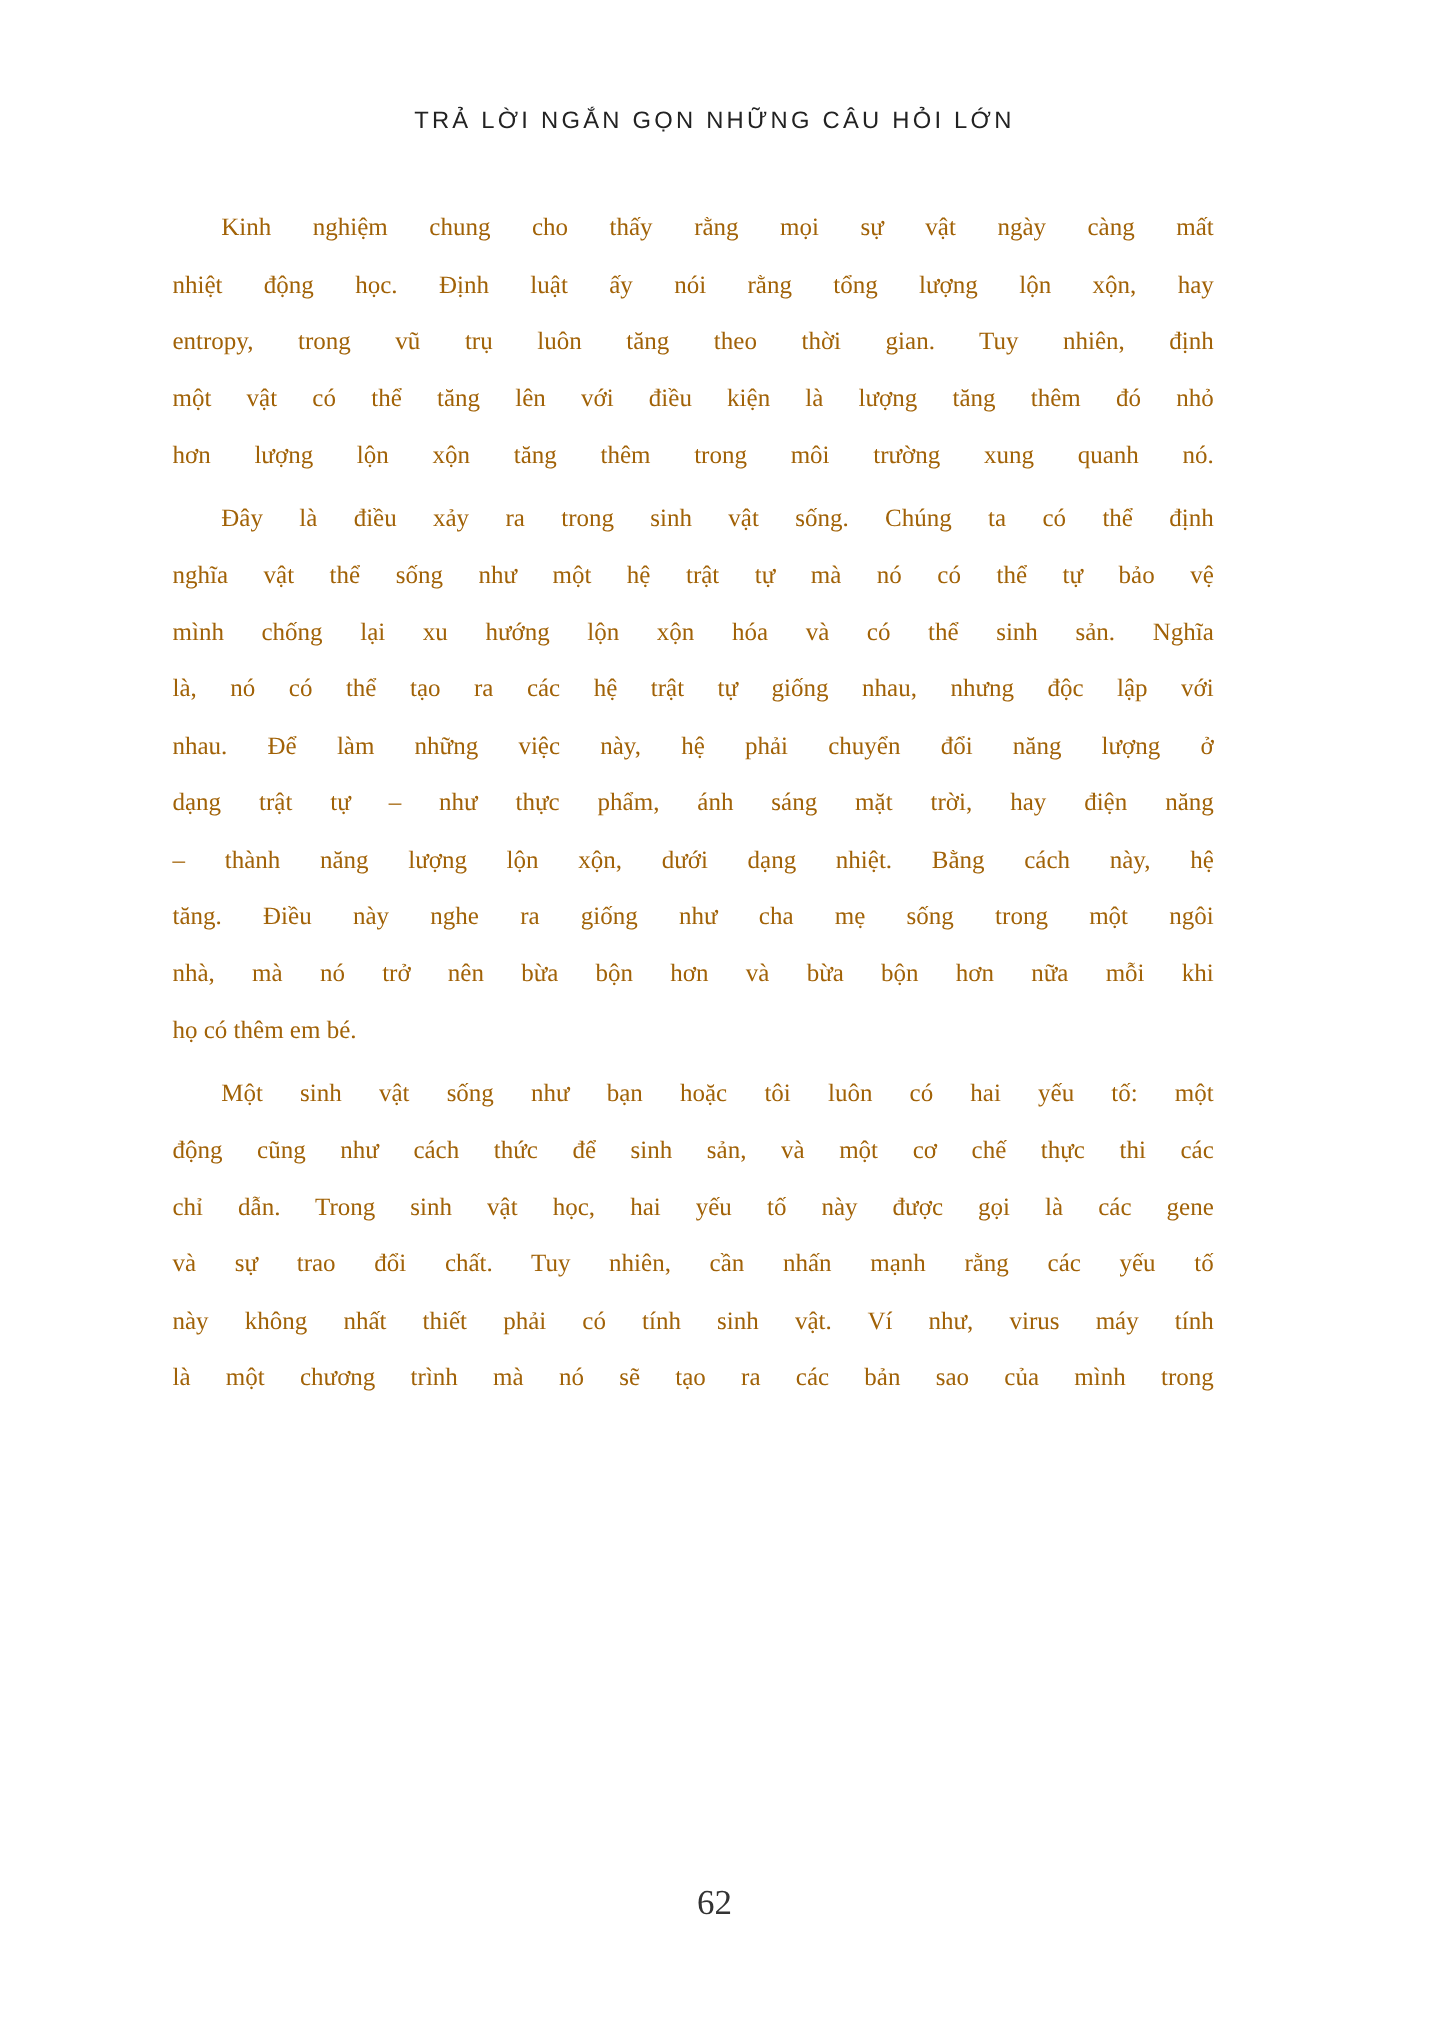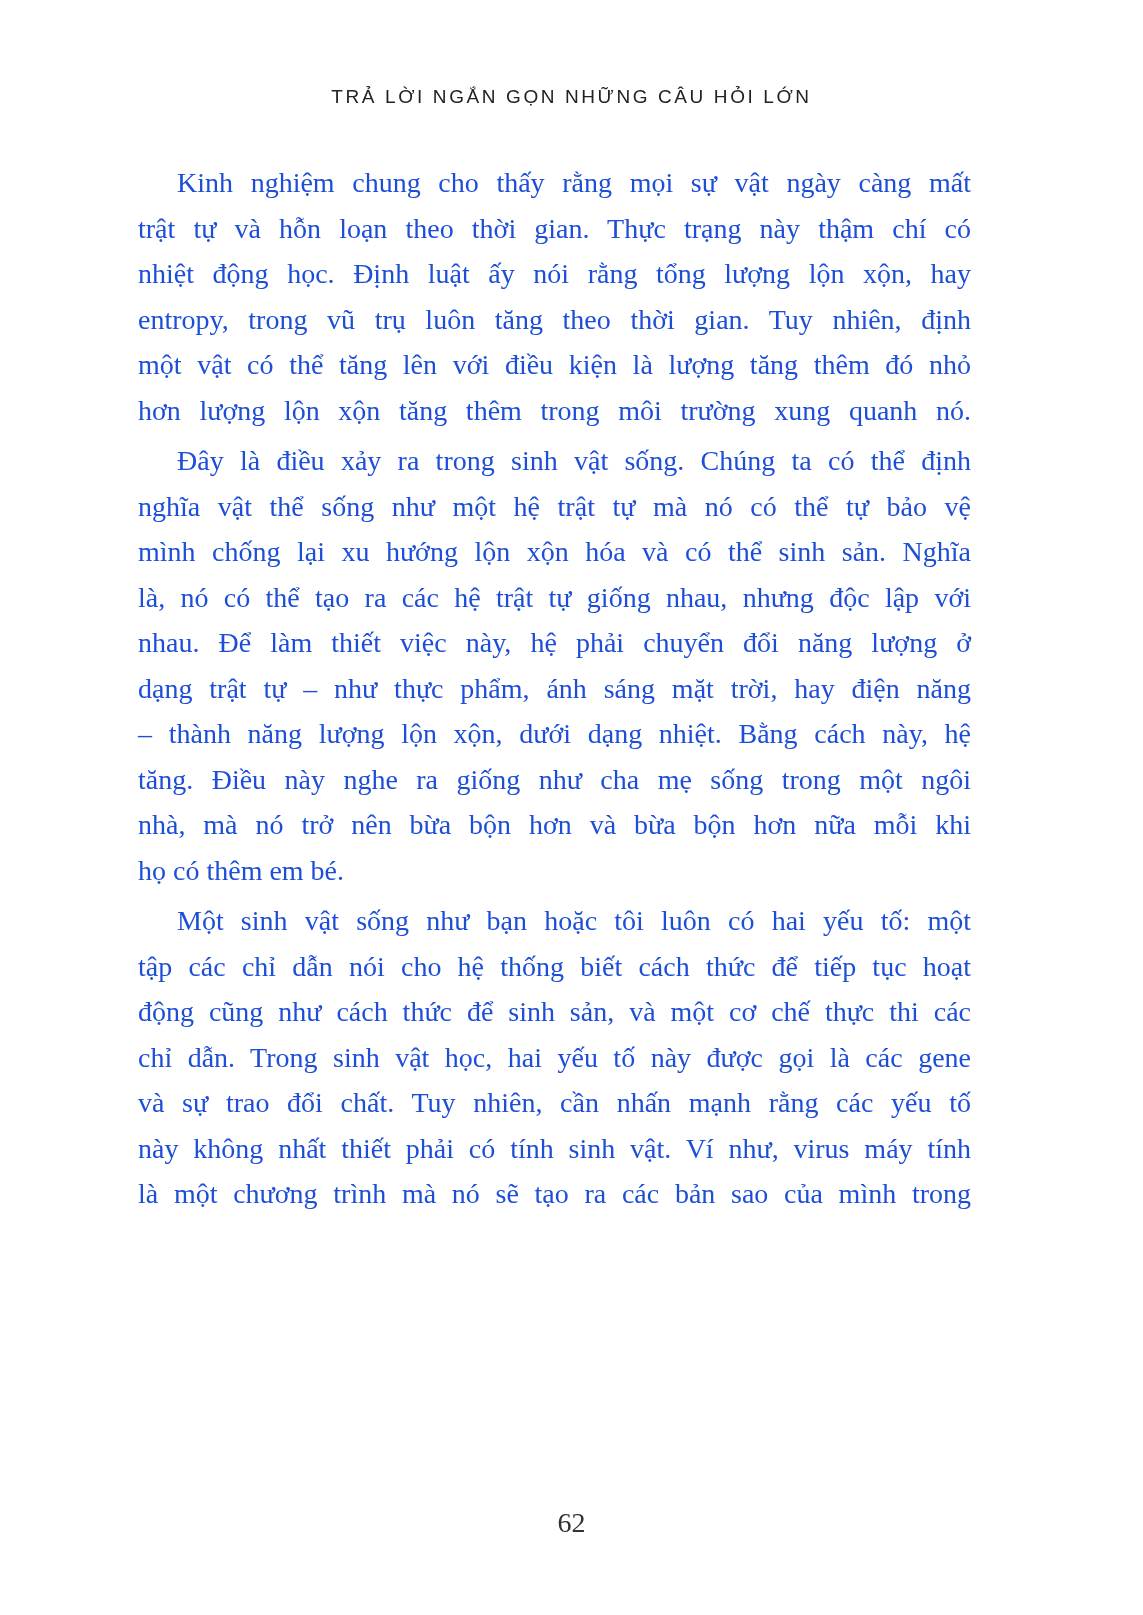--- a/index.html
+++ b/index.html
@@ -13,64 +13,62 @@
     position: absolute; top: 86px; left: 0; width: 1143px;
     text-align: center;
     font-family: "Liberation Sans", "DejaVu Sans", sans-serif;
     font-size: 19px; letter-spacing: 2.6px; color: #222;
   }
   .body-text {
     position: absolute; left: 138px; top: 160px; width: 833px;
   }
   .line {
     display: block; white-space: nowrap;
-    font-size: 28px; line-height: 45.5px; height: 45.5px;
+    font-size: 20px; line-height: 45.5px; height: 45.5px;
     text-align: justify; text-align-last: justify;
-    color: #1d4ed8;
+    color: #a16207;
   }
   .line.indent { padding-left: 39px; }
   .line.last { text-align-last: left; }
   .para { margin: 0 0 5px 0; }
   .page-number {
     position: absolute; top: 1507px; left: 0; width: 1143px;
     text-align: center; font-size: 28px; color: #333;
   }
 </style>
 </head>
 <body>
 
 <div class="page">
   <div class="running-head">TRẢ LỜI NGẮN GỌN NHỮNG CÂU HỎI LỚN</div>
 
   <div class="body-text">
     <div class="para">
       <span class="line indent">Kinh nghiệm chung cho thấy rằng mọi sự vật ngày càng mất</span>
-      <span class="line">trật tự và hỗn loạn theo thời gian. Thực trạng này thậm chí có</span>
       <span class="line">nhiệt động học. Định luật ấy nói rằng tổng lượng lộn xộn, hay</span>
       <span class="line">entropy, trong vũ trụ luôn tăng theo thời gian. Tuy nhiên, định</span>
       <span class="line">một vật có thể tăng lên với điều kiện là lượng tăng thêm đó nhỏ</span>
       <span class="line">hơn lượng lộn xộn tăng thêm trong môi trường xung quanh nó.</span>
     </div>
 
     <div class="para">
       <span class="line indent">Đây là điều xảy ra trong sinh vật sống. Chúng ta có thể định</span>
       <span class="line">nghĩa vật thể sống như một hệ trật tự mà nó có thể tự bảo vệ</span>
       <span class="line">mình chống lại xu hướng lộn xộn hóa và có thể sinh sản. Nghĩa</span>
       <span class="line">là, nó có thể tạo ra các hệ trật tự giống nhau, nhưng độc lập với</span>
-      <span class="line">nhau. Để làm thiết việc này, hệ phải chuyển đổi năng lượng ở</span>
+      <span class="line">nhau. Để làm những việc này, hệ phải chuyển đổi năng lượng ở</span>
       <span class="line">dạng trật tự – như thực phẩm, ánh sáng mặt trời, hay điện năng</span>
       <span class="line">– thành năng lượng lộn xộn, dưới dạng nhiệt. Bằng cách này, hệ</span>
       <span class="line">tăng. Điều này nghe ra giống như cha mẹ sống trong một ngôi</span>
       <span class="line">nhà, mà nó trở nên bừa bộn hơn và bừa bộn hơn nữa mỗi khi</span>
       <span class="line last">họ có thêm em bé.</span>
     </div>
 
     <div class="para">
       <span class="line indent">Một sinh vật sống như bạn hoặc tôi luôn có hai yếu tố: một</span>
-      <span class="line">tập các chỉ dẫn nói cho hệ thống biết cách thức để tiếp tục hoạt</span>
       <span class="line">động cũng như cách thức để sinh sản, và một cơ chế thực thi các</span>
       <span class="line">chỉ dẫn. Trong sinh vật học, hai yếu tố này được gọi là các gene</span>
       <span class="line">và sự trao đổi chất. Tuy nhiên, cần nhấn mạnh rằng các yếu tố</span>
       <span class="line">này không nhất thiết phải có tính sinh vật. Ví như, virus máy tính</span>
       <span class="line">là một chương trình mà nó sẽ tạo ra các bản sao của mình trong</span>
     </div>
   </div>
 
   <div class="page-number">62</div>
 </div>

